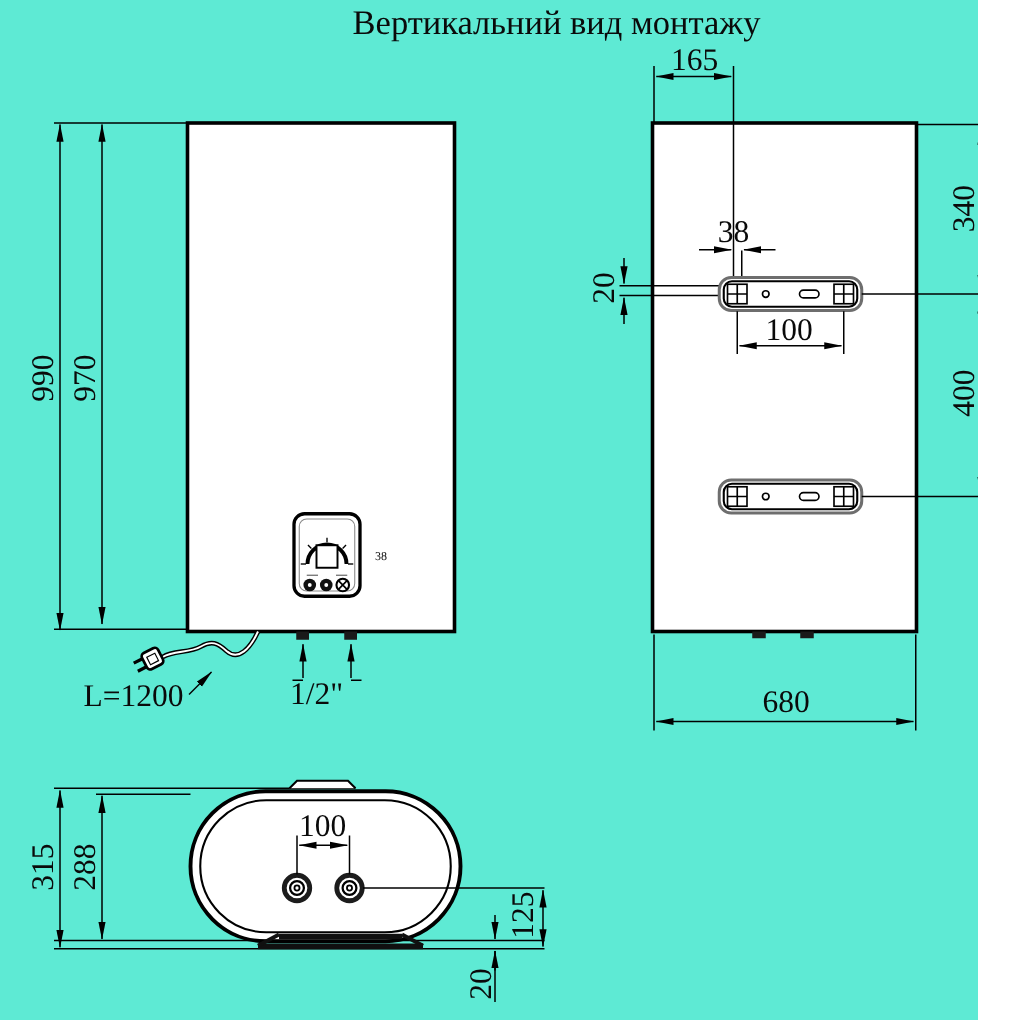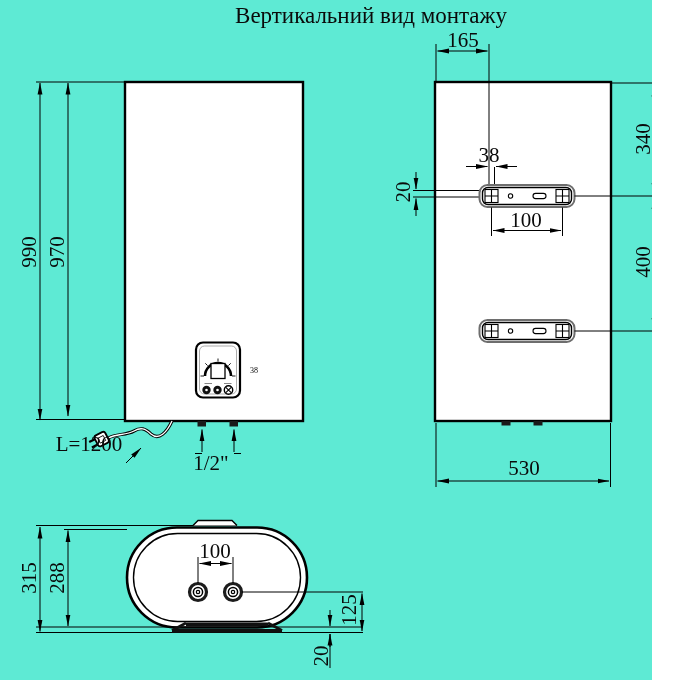--- a/index.html
+++ b/index.html
@@ -179,30 +179,30 @@
       <line x1="330" y1="610" x2="330" y2="626" stroke-width="1" marker-end="url(#ar)"></line>
       <line x1="330" y1="647" x2="330" y2="634" stroke-width="1" marker-end="url(#ar)"></line>
       <path d="M330,634 V668" stroke-width="1"></path>
     </g>
   </svg>
 
   <span class="lbl title" style="left:371px;top:15px;">Вертикальний вид монтажу</span>
 
   <span class="lbl rot" style="left:29px;top:252px;">990</span>
   <span class="lbl rot" style="left:57px;top:252px;">970</span>
-  <span class="lbl" style="left:89px;top:444px;">L=1200</span>
+  <span class="lbl" style="left:89px;top:464px;">L=1200</span>
   <span class="lbl" style="left:211px;top:463px;">1/2"</span>
   <span class="lbl tiny" style="left:218px;top:371px;">38</span>
 
   <span class="lbl" style="left:463px;top:40px;">165</span>
   <span class="lbl" style="left:489px;top:155px;">38</span>
   <span class="lbl rot" style="left:403px;top:192px;">20</span>
   <span class="lbl" style="left:526px;top:220px;">100</span>
   <span class="lbl rot" style="left:643px;top:139px;">340</span>
   <span class="lbl rot" style="left:643px;top:262px;">400</span>
-  <span class="lbl" style="left:524px;top:468px;">530</span>
+  <span class="lbl" style="left:524px;top:468px;">680</span>
 
   <span class="lbl rot" style="left:29px;top:578px;">315</span>
   <span class="lbl rot" style="left:57px;top:578px;">288</span>
   <span class="lbl" style="left:215px;top:551px;">100</span>
   <span class="lbl rot" style="left:349px;top:610px;">125</span>
   <span class="lbl rot" style="left:321px;top:656px;">20</span>
 </div>
 
 </body></html>

